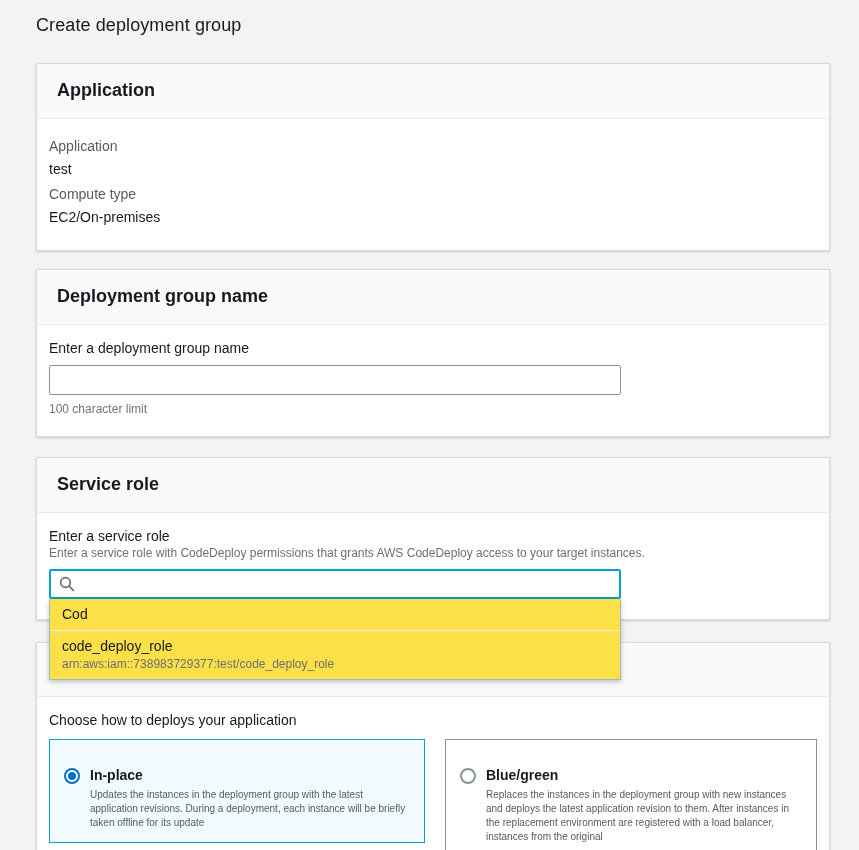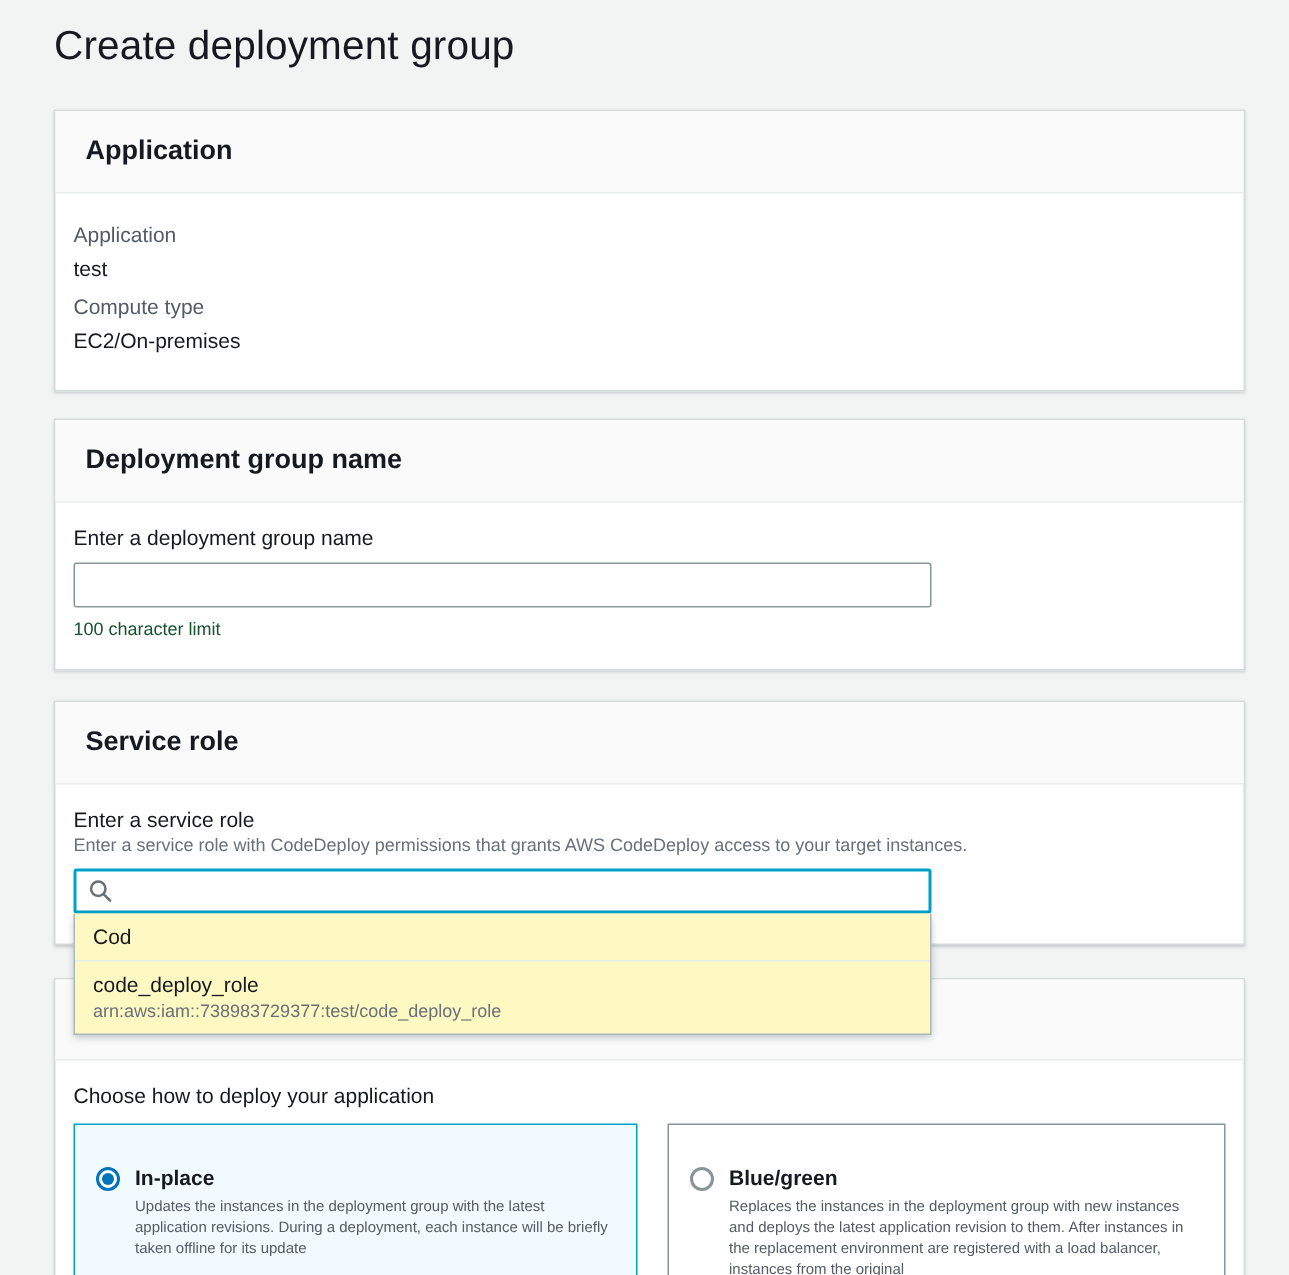--- a/index.html
+++ b/index.html
@@ -5,21 +5,21 @@
   * { box-sizing: border-box; }
   html, body { margin: 0; padding: 0; }
   body {
     width: 859px; height: 850px; overflow: hidden;
     background: #f2f3f3;
     font-family: "Liberation Sans", "DejaVu Sans", sans-serif;
     color: #16191f;
     position: relative;
   }
   .page-title {
-    font-size: 27px; font-weight: 500; color: #16191f;
+    font-size: 18px; font-weight: 500; color: #16191f;
     margin: 0; padding: 15px 13px 0 36px; margin-bottom: 27px;
     letter-spacing: 0.1px;
   }
   .card {
     width: 794px; margin-left: 36px; background: #ffffff;
     border: 1px solid #d5dbdb;
     box-shadow: 0 1px 2px rgba(0,28,36,0.18);
   }
   .card-header {
     background: #fafafa;
@@ -29,21 +29,21 @@
   }
   .card-header.empty { height: 54px; padding: 0; }
   .card-body { padding: 15px 12px 20px 12px; }
 
   
   .kv-label { font-size: 14px; color: #545b64; padding: 4px 0 3px; }
   .kv-value { font-size: 14px; color: #16191f; padding: 4px 0 5px; }
 
   .form-label { font-size: 14px; color: #16191f; margin-bottom: 9px; }
   .form-desc  { font-size: 12px; color: #687078; margin: 1px 0 9px; }
-  .helper     { font-size: 12px; color: #14532d; margin-top: 7px; }
+  .helper     { font-size: 12px; color: #737373; margin-top: 7px; }
 
   .text-input {
     display: block; width: 572px; height: 30px;
     border: 1px solid #879596; border-radius: 2px;
     background: #fff; padding: 0 8px; font-size: 14px;
     font-family: "Liberation Sans", "DejaVu Sans", sans-serif;
     color: #16191f; outline: none;
   }
 
   
@@ -53,21 +53,21 @@
     border: 2px solid #00a1c9; border-radius: 2px;
     background: #fff; padding: 0 8px 0 34px; font-size: 14px;
     font-family: "Liberation Sans", "DejaVu Sans", sans-serif;
     color: #16191f; outline: none;
   }
   .combo .icon-wrap {
     position: absolute; left: 10px; top: 7px; width: 16px; height: 16px;
   }
   .dropdown {
     position: absolute; top: 30px; left: 0; width: 572px;
-    background: #fef9c3; border: 1px solid #aab7b8; border-top: none;
+    background: #fde047; border: 1px solid #aab7b8; border-top: none;
     box-shadow: 0 2px 5px rgba(0,28,36,0.25);
     z-index: 30;
   }
   .dd-option { padding: 7px 12px 8px; cursor: pointer; }
   .dd-option + .dd-option { border-top: 1px solid #eaeded; }
   .dd-name { font-size: 14px; color: #16191f; }
   .dd-arn  { font-size: 12px; color: #687078; margin-top: 3px; }
 
   
   .tiles { display: flex; gap: 20px; align-items: flex-start; margin-top: 11px; }
@@ -142,21 +142,21 @@
           <div class="dd-arn">arn:aws:iam::738983729377:test/code_deploy_role</div>
         </div>
       </div>
     </div>
   </div>
 </section>
 
 <section class="card">
   <div class="card-header empty"></div>
   <div class="card-body">
-    <div class="form-label">Choose how to deploy your application</div>
+    <div class="form-label">Choose how to deploys your application</div>
     <div class="tiles">
       <div class="tile tile-inplace selected">
         <span class="radio on"></span>
         <div>
           <div class="tile-name">In-place</div>
           <div class="tile-desc">Updates the instances in the deployment group with the latest application revisions. During a deployment, each instance will be briefly taken offline for its update</div>
         </div>
       </div>
       <div class="tile tile-bluegreen">
         <span class="radio off"></span>

